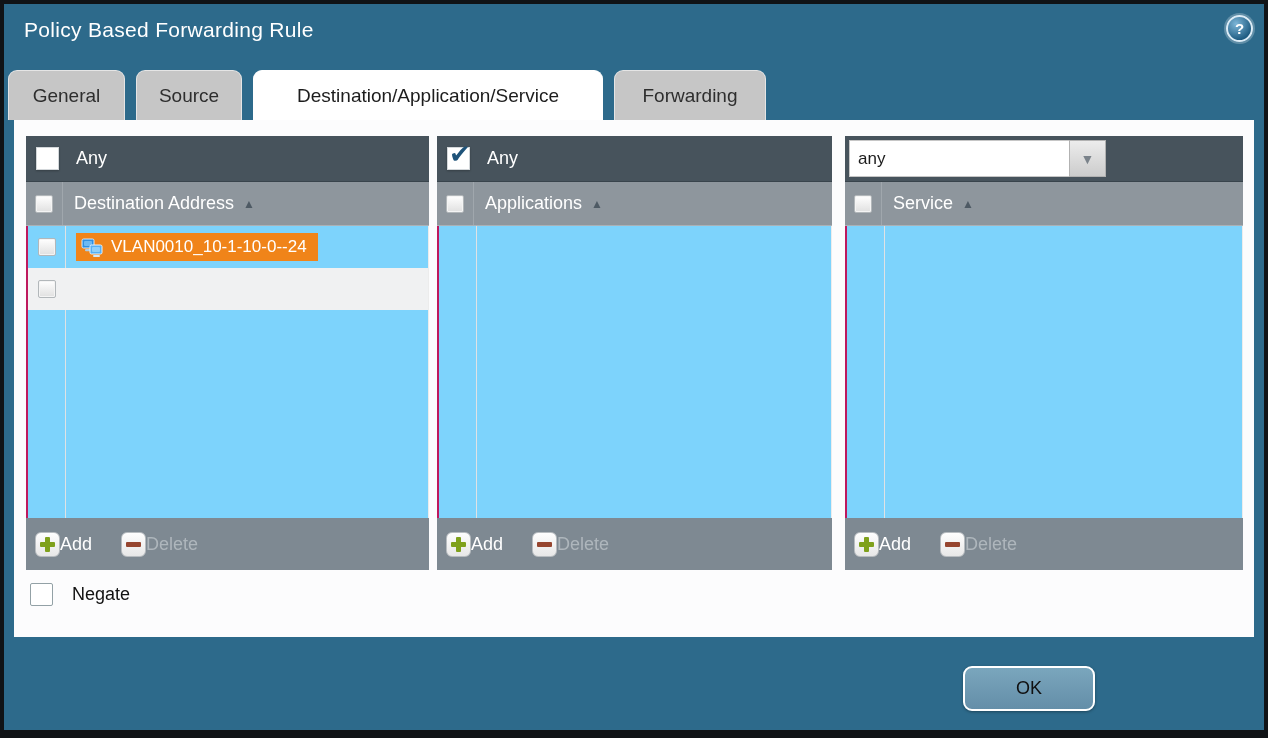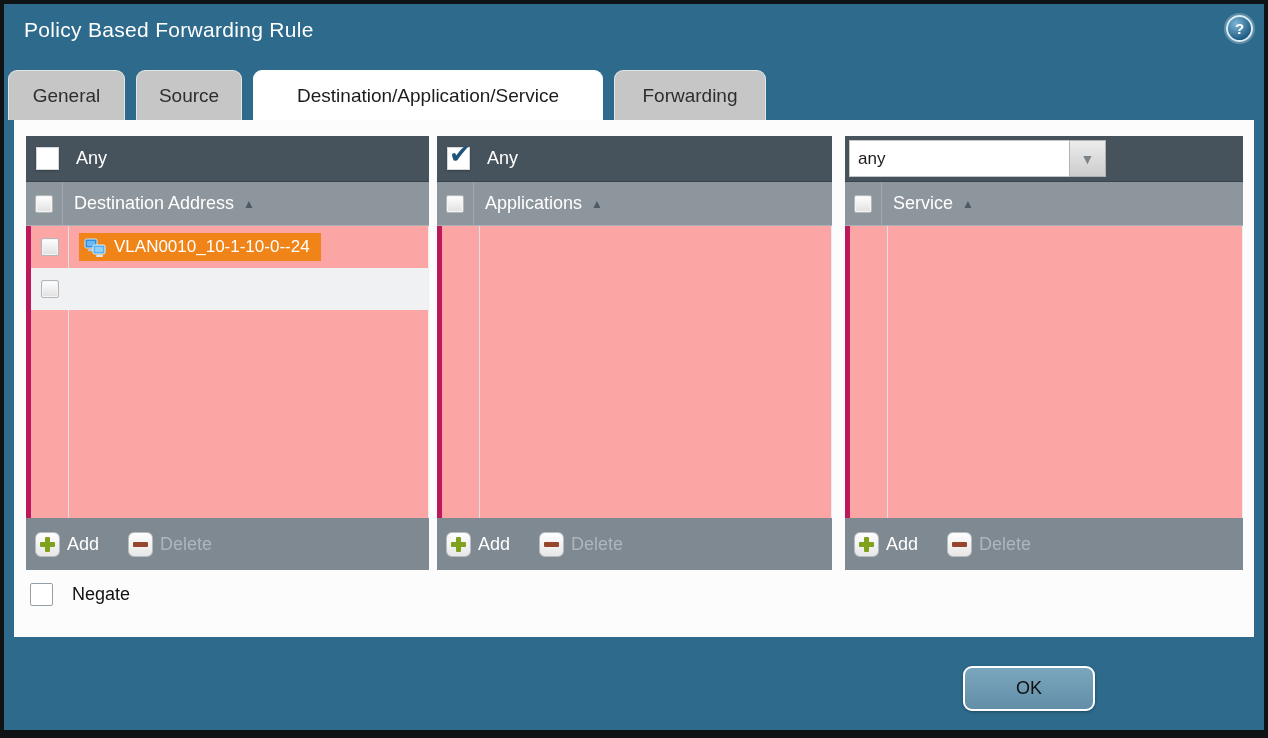--- a/index.html
+++ b/index.html
@@ -70,22 +70,22 @@
     width:37px; display:flex; align-items:center; justify-content:center;
     border-right:1px solid #a0a7ad;
   }
   .subhead .head-label {
     display:flex; align-items:center; margin-left:11px;
     color:#ffffff; font-size:18px; cursor:pointer;justify-content:space-between;
   }
   .sort-arrow { font-size:12px; color:#4e5a64; margin-left:9px; }
 
   .list {
-    position:relative; height:292px; background:#fca5a5;
-    border-left:5px solid #be185d; border-right:1px solid #ececec;
+    position:relative; height:292px; background:#7dd3fc;
+    border-left:2px solid #be185d; border-right:1px solid #ececec;
     overflow:hidden;
   }
   .list::before {
     content:""; position:absolute; left:37px; top:0; bottom:0;
     width:1px; background:#e0e2e4;
   }
   .list-row { position:relative; height:42px; display:flex; align-items:center; }
   .list-row.alt { background:#f0f1f2; }
   .list-row .cb-cell { width:37px; display:flex; align-items:center; justify-content:center; }
   .list-row .row-content { margin-left:11px; display:flex; align-items:center; }
@@ -93,21 +93,21 @@
   .chip {
     display:inline-flex; align-items:center; height:28px;
     background:#f08419; padding:0 11px 0 5px;
   }
   .chip .chip-label { color:#ffffff; font-size:17px; margin-left:7px; white-space:nowrap; }
 
   .colfooter {
     height:52px; background:#7e8992; display:flex; align-items:center;
     padding-left:9px; gap:7px;
   }
-  .footer-btn { display:flex; align-items:center; gap:7px; cursor:pointer; }
+  .footer-btn { display:flex; align-items:center; cursor:pointer; }
   .footer-btn .btn-label { font-size:18px; }
   .add-btn .btn-label { color:#ffffff; }
   .del-btn .btn-label { color:#aeb6bc; }
   .del-btn { margin-left:22px; }
 
   .icon-sq {
     position:relative; width:25px; height:25px; border-radius:6px;
     background:linear-gradient(#fefefe,#e7e7e7);
     border:1px solid #b7bcc0;
   }

